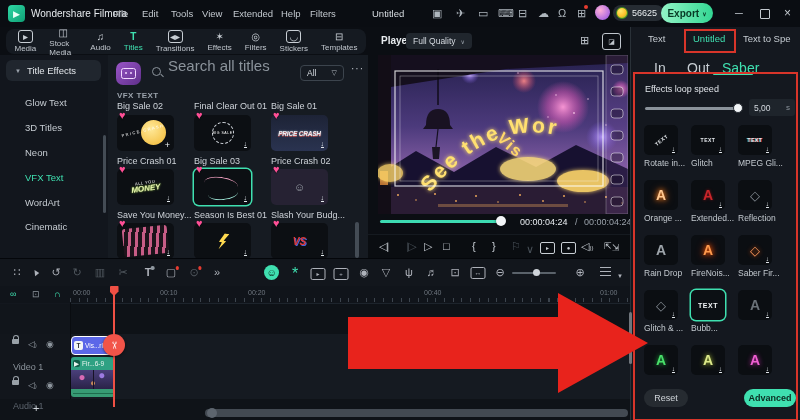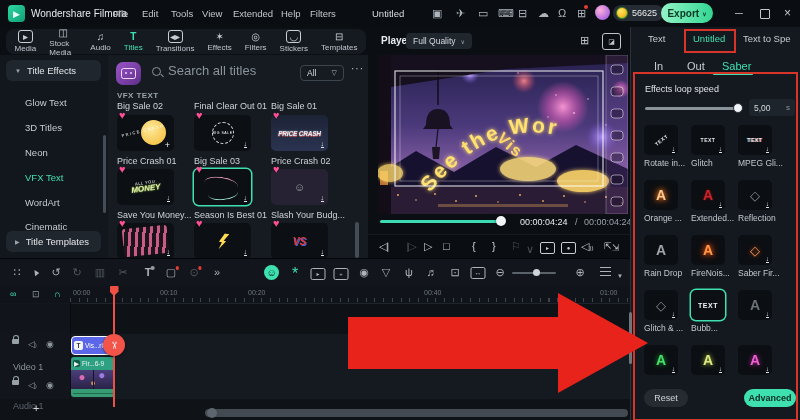--- a/index.html
+++ b/index.html
@@ -46,21 +46,21 @@
   .vscroll{position:absolute;background:#444c55;border-radius:2px;}
   
   #library{position:absolute;left:108px;top:55px;width:260px;height:203px;background:#161b22;overflow:hidden;}
   .vfxbtn{position:absolute;left:8px;top:7px;width:25px;height:23px;border-radius:7px;
           background:linear-gradient(135deg,#9a55c8,#5f2f8a);display:flex;align-items:center;justify-content:center;}
   .vfxbtn i{display:block;width:13px;height:9px;border:1.2px solid #f2d9ff;border-radius:2.5px;position:relative;}
   .vfxbtn i::after{content:"";position:absolute;left:2.5px;top:2.5px;width:2px;height:2px;border-radius:50%;
           background:#f2d9ff;box-shadow:5px 0 0 #f2d9ff;}
   .isearch{position:absolute;left:44px;top:12px;width:7px;height:7px;border:1.3px solid #8b939b;border-radius:50%;}
   .isearch::after{content:"";position:absolute;width:4px;height:1.3px;background:#8b939b;transform:rotate(45deg);right:-3.5px;bottom:-1px;}
-  .searchtxt{position:absolute;left:60px;top:8px;font-size:13px;color:#8b939b;}
+  .searchtxt{position:absolute;left:60px;top:2px;font-size:15px;color:#8b939b;}
   .allpill{position:absolute;left:192px;top:10px;width:44px;height:16px;border:1px solid #3c444d;border-radius:4px;
            display:flex;align-items:center;justify-content:space-between;padding:0 6px;box-sizing:border-box;}
   .allpill span{font-size:8.5px;color:#d5dae0;}
   .allpill .fun{font-size:7px;color:#aeb6bd;}
   .mdots{position:absolute;left:243px;top:8px;font-size:10px;letter-spacing:1px;color:#c0c6cd;}
   .sectitle{position:absolute;left:9px;top:36px;font-size:8px;font-weight:bold;letter-spacing:.4px;color:#9aa2ab;}
   .lib-lbl{position:absolute;font-size:9px;color:#ced3d9;white-space:nowrap;overflow:hidden;width:76px;}
   .thumb{position:absolute;width:57px;height:36px;}
   .tin{position:absolute;inset:0;background:#0c0f13;border-radius:5px;overflow:hidden;
        display:flex;align-items:center;justify-content:center;}
@@ -105,21 +105,21 @@
   .tc.dim{color:#9aa2ab;}
   .pcbar{position:absolute;left:0;top:207px;width:262px;height:24px;background:#0a0d11;border-top:1px solid #151a20;}
   .pc{position:absolute;top:5px;font-size:11px;color:#c8ced4;line-height:13px;}
   .pc.dim{color:#4a525a;}
   .mframe{display:inline-flex;align-items:center;justify-content:center;width:13px;height:10px;
           border:1.1px solid currentColor;border-radius:2px;font-size:6px;line-height:1;}
   
   #rightpanel{position:absolute;left:630px;top:27px;width:170px;height:393px;background:#14181f;border-left:1px solid #2a3138;}
   .rtab{position:absolute;top:6px;font-size:9.5px;color:#c6ccd2;white-space:nowrap;}
   .rtab.active{color:#3fe0b0;}
-  .rsub{position:absolute;top:33px;font-size:11px;color:#c6ccd2;}
+  .rsub{position:absolute;top:33px;font-size:14px;color:#c6ccd2;}
   .rsub.active{color:#3fe0b0;}
   .subline{position:absolute;left:82px;top:46px;width:40px;height:2px;background:#3fe0b0;border-radius:1px;}
   .speedlbl{position:absolute;left:14px;top:57px;font-size:9px;color:#dfe3e8;}
   .sl-track{position:absolute;left:14px;top:80px;width:94px;height:2.5px;border-radius:2px;background:#8a929a;}
   .sl-knob{position:absolute;left:102px;top:75.5px;width:10px;height:10px;border-radius:50%;background:#f2f5f7;border:1.5px solid #2a2f36;box-sizing:border-box;}
   .sl-val{position:absolute;left:118px;top:72px;width:46px;height:17px;background:#1e242b;border-radius:3px;
           display:flex;align-items:center;justify-content:space-between;padding:0 5px;box-sizing:border-box;}
   .sl-val .v{font-size:8.5px;color:#d5dae0;}
   .sl-val .u{font-size:8px;color:#8b939b;}
   .acell{position:absolute;width:34px;height:30px;background:#0b0e12;border-radius:5px;
@@ -293,24 +293,20 @@
     <div class="spill" style="top:5px">
       <span class="car">▼</span>
       <span>Title Effects</span>
     </div>
     <span class="snav" style="top:42px">Glow Text</span>
     <span class="snav" style="top:67px">3D Titles</span>
     <span class="snav" style="top:92px">Neon</span>
     <span class="snav active" style="top:117px">VFX Text</span>
     <span class="snav" style="top:142px">WordArt</span>
     <span class="snav" style="top:166px">Cinematic</span>
-    <div class="spill" style="top:176px">
-      <span class="car">▶</span>
-      <span>Title Templates</span>
-    </div>
     <div class="vscroll" style="left:103px;top:80px;width:3px;height:78px"></div>
   </aside>
 
   <section id="library">
     <div class="vfxbtn">
         <i></i>
       </div>
     <span class="isearch"></span>
     <span class="searchtxt">Search all titles</span>
     <div class="allpill">

